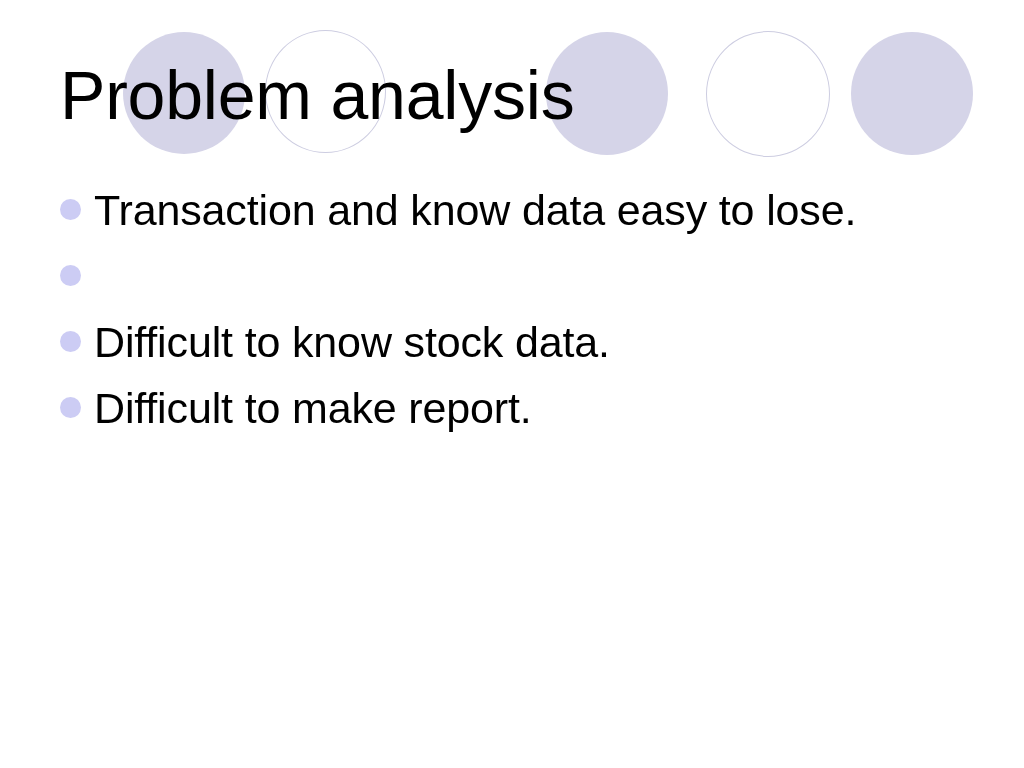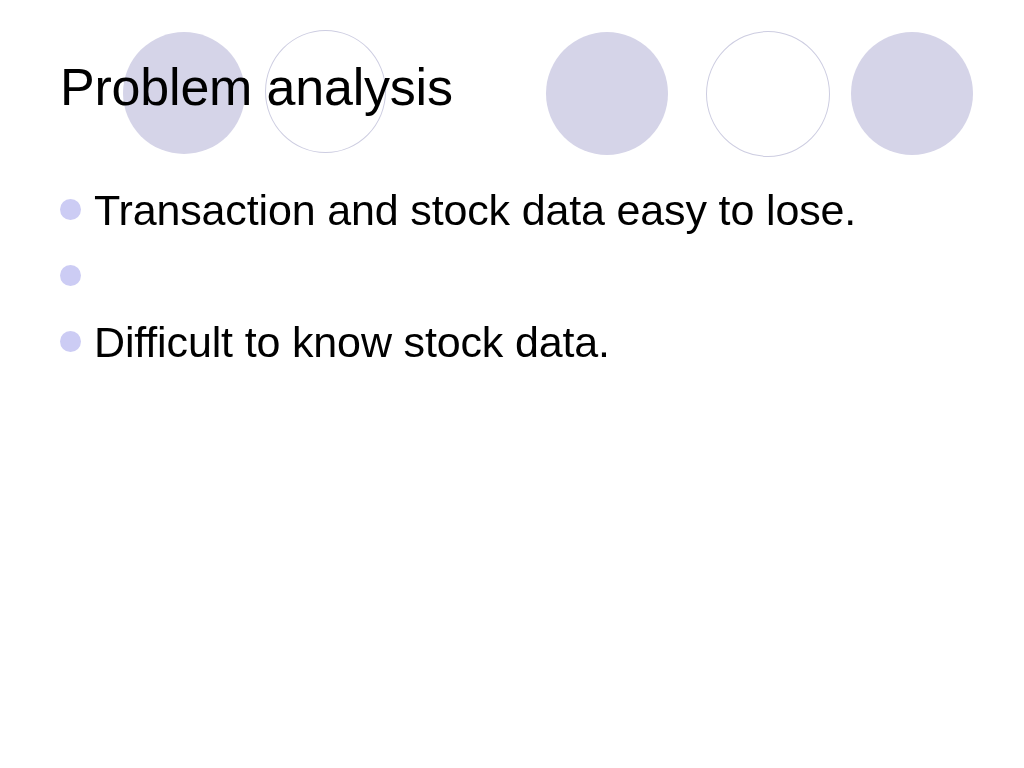--- a/index.html
+++ b/index.html
@@ -47,21 +47,21 @@
   .dc3 { left: 546px; top: 32px; width: 122px; height: 123px; }
   .dc4 { left: 706px; top: 31px; width: 124px; height: 126px; }
   .dc5 { left: 851px; top: 32px; width: 122px; height: 123px; }
 
   
   .slide-title {
     position: absolute;
     left: 60px;
     top: 61px;
     width: 900px;
-    font-size: 52px;
+    font-size: 68px;
     line-height: 1;
     color: #000000;
     letter-spacing: -0.2px;
     white-space: nowrap;
   }
 
   
   .body-list {
     position: absolute;
     left: 60px;
@@ -107,24 +107,28 @@
     <div class="deco-circle filled dc3"></div>
     <div class="deco-circle outlined dc4"></div>
     <div class="deco-circle filled dc5"></div>
   </div>
 
   <div class="slide-title">Problem analysis</div>
 
   <ul class="body-list">
     <li class="body-item">
       <span class="bullet-dot"></span>
-      <span class="body-text">Transaction and stock data easy to lose.</span>
+      <span class="body-text">Transaction and know data easy to lose.</span>
     </li>
     <li class="body-item">
       <span class="bullet-dot"></span>
     </li>
     <li class="body-item">
       <span class="bullet-dot"></span>
       <span class="body-text">Difficult to know stock data.</span>
     </li>
+    <li class="body-item">
+      <span class="bullet-dot"></span>
+      <span class="body-text">Difficult to make report.</span>
+    </li>
   </ul>
 
 </div>
 
 </body></html>

